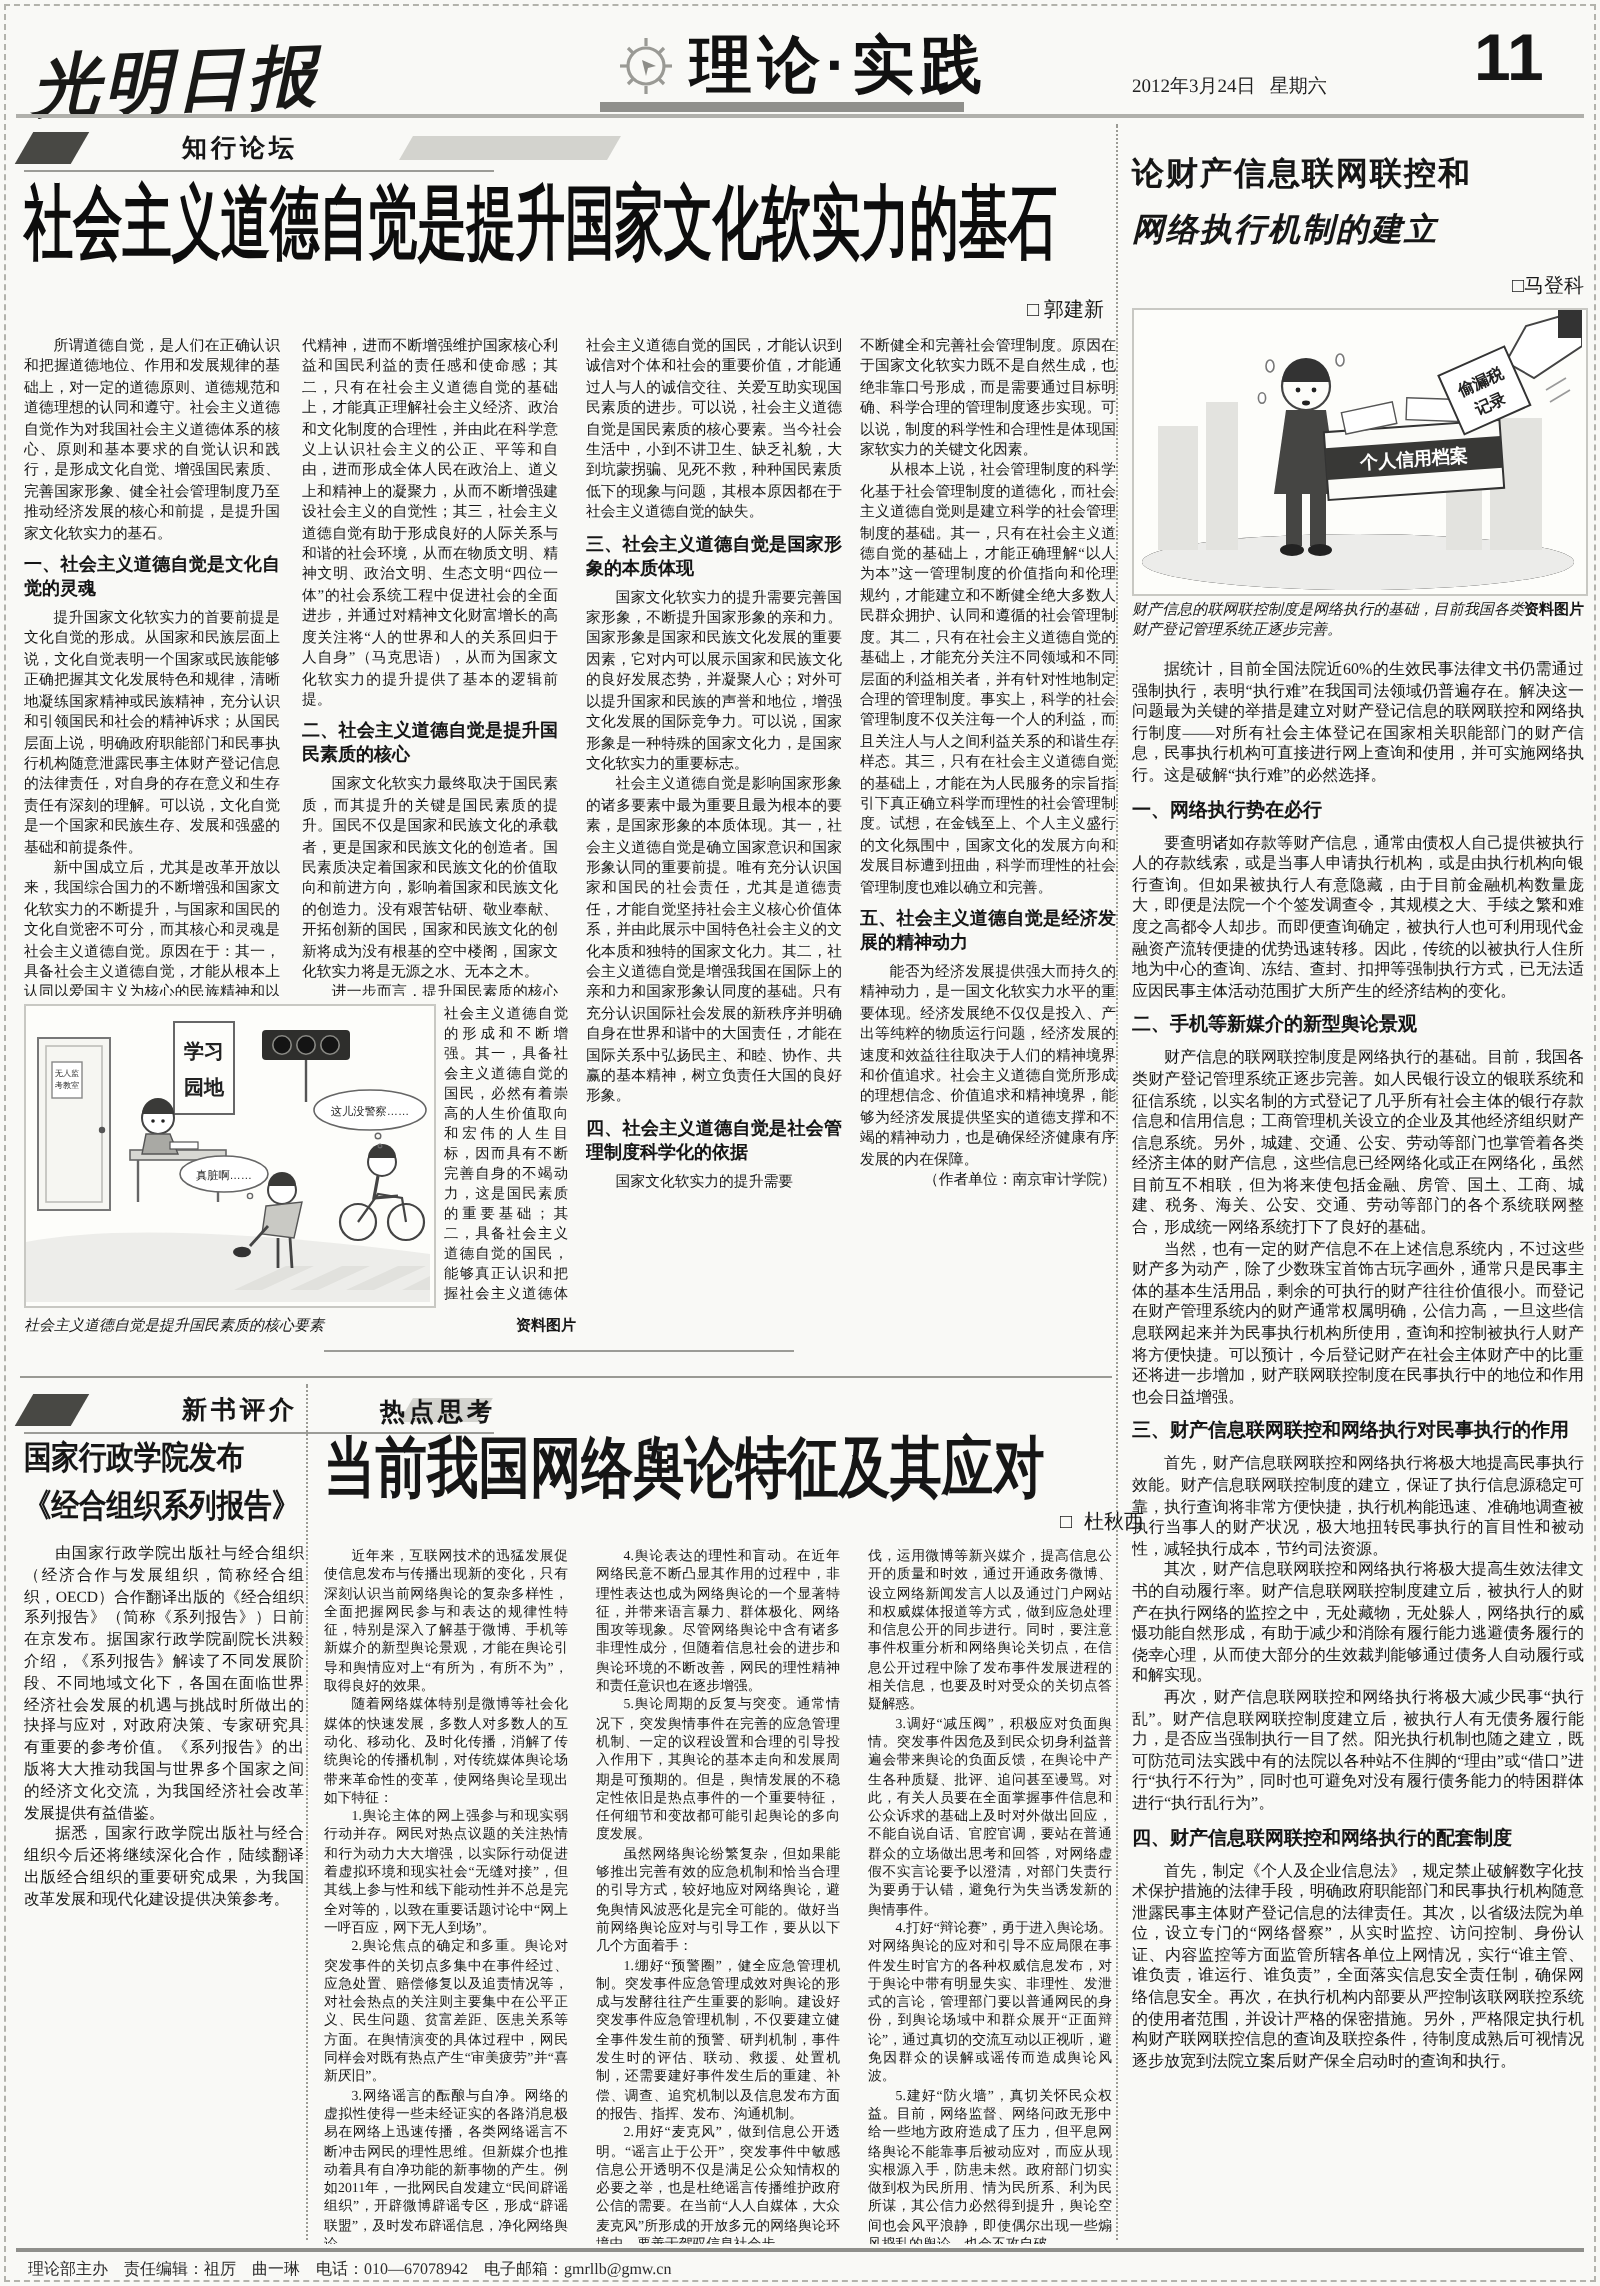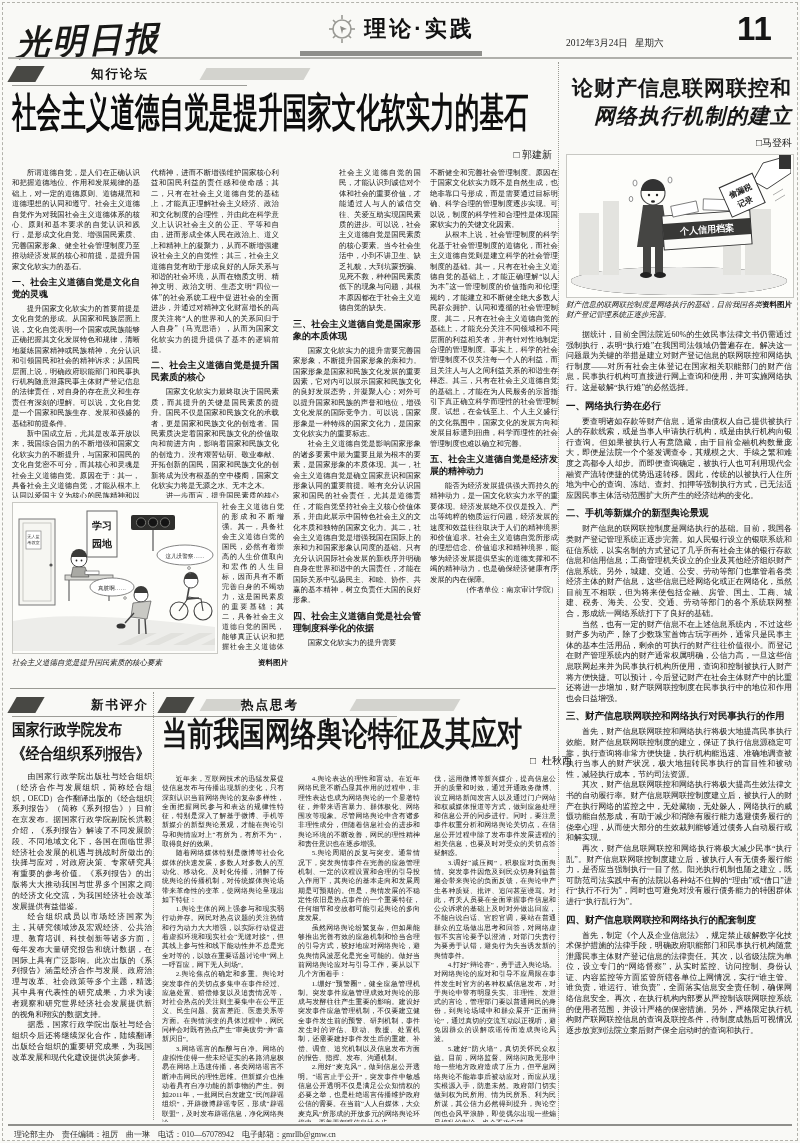--- a/index.html
+++ b/index.html
@@ -5,21 +5,21 @@
   html,body{margin:0;padding:0;background:#dddcd8;}
   .page{position:relative;width:800px;height:1143px;background:#f9f9f6;margin:0 auto;
         font-family:"Liberation Serif","DejaVu Serif",serif;color:#161616;overflow:hidden;
         outline:1px dashed #b3b3ac;outline-offset:-3px;}
   .abs{position:absolute;}
   
   .masthead{left:16px;top:18px;font-size:34px;font-weight:bold;font-style:italic;
             transform:rotate(-2deg);letter-spacing:2px;color:#191917;}
   .section-wrap{left:286px;top:12px;width:230px;display:flex;align-items:center;justify-content:center;gap:7px;}
   .section-title{font-family:"Liberation Sans","DejaVu Sans",sans-serif;font-weight:bold;
-                 font-size:22px;letter-spacing:3px;color:#111;}
+                 font-size:31px;letter-spacing:3px;color:#111;}
   .accent-bar{left:300px;top:51px;width:182px;height:5px;background:#8f8f8b;}
   .header-rule{left:8px;top:57px;width:784px;height:2px;background:#b0b0ab;}
   .dateline{left:566px;top:37px;width:150px;font-size:9.5px;text-align:left;color:#222;}
   .pageno{left:737px;top:10px;font-family:"Liberation Sans",sans-serif;font-size:33px;font-weight:bold;}
   
   .tab{display:flex;align-items:center;height:20px;gap:44px;}
   .tab .dk{width:28px;height:16px;background:#484844;transform:skewX(-30deg);margin-right:7px;}
   .tab .lb{font-family:"Liberation Sans",sans-serif;font-weight:bold;font-size:12.5px;letter-spacing:2px;}
   .tab .tl{width:104px;height:12px;background:#d3d3ce;transform:skewX(-30deg);margin-left:10px;}
   .tab::after{content:"";position:absolute;left:0;bottom:-2px;width:235px;height:1px;background:#9c9c97;}
@@ -35,22 +35,22 @@
   .kstrip{left:210px;top:334px;width:62px;height:150px;font-size:7.2px;line-height:10px;}
   .kc3{left:281px;top:0;width:128px;height:512px;}
   .kc4{left:418px;top:0;width:128px;height:512px;}
   .kimg{left:0;top:334px;width:204px;height:150px;border:1px solid #c8c8c3;background:#fdfdfa;}
   .kcap{left:0;top:490px;width:276px;font-size:7.5px;line-height:10px;font-style:italic;text-align:justify;}
   .bp{margin:0;text-indent:2em;}
   .khead{font-family:"Liberation Sans",sans-serif;font-weight:bold;font-size:9px;line-height:12px;margin:4px 0;text-indent:0;}
   .credit{font-weight:bold;font-style:normal;float:right;}
   
   .vrule-main{left:558px;top:62px;height:1058px;border-left:1px dotted #9a9a94;width:0;}
-  .pa-title{left:566px;top:74px;width:226px;text-align:right;font-family:"Liberation Sans",sans-serif;
-            font-weight:bold;font-size:21px;line-height:28px;letter-spacing:1px;}
+  .pa-title{left:566px;top:74px;width:226px;text-align:left;font-family:"Liberation Sans",sans-serif;
+            font-weight:bold;font-size:16px;line-height:28px;letter-spacing:1px;}
   .pa-author{left:566px;top:136px;width:226px;text-align:right;font-size:10px;}
   .pa-img{left:566px;top:154px;width:226px;height:142px;border:1px solid #c8c8c3;background:#fdfdfa;}
   .pa-cap{left:566px;top:300px;width:226px;font-size:7.5px;line-height:10px;font-style:italic;text-align:justify;}
   .pa-body{left:566px;top:330px;width:226px;height:778px;overflow:hidden;font-size:8px;line-height:10.6px;text-align:justify;}
   .phead{font-family:"Liberation Sans",sans-serif;font-weight:bold;font-size:9.5px;line-height:13px;
          text-align:left;margin:5px 0;text-indent:0;}
   
   .hline-left{left:10px;top:688px;width:546px;height:1px;background:#9a9a94;}
   .vrule-mid{left:153px;top:692px;height:428px;border-left:1px dotted #9a9a94;width:0;}
   .bk-title{left:12px;top:718px;width:170px;transform:scaleX(0.86);transform-origin:left top;
@@ -192,21 +192,21 @@
     </div>
     <div class="col kstrip">
       <p class="bp" style="text-indent:0;">社会主义道德自觉的形成和不断增强。其一，具备社会主义道德自觉的国民，必然有着崇高的人生价值取向和宏伟的人生目标，因而具有不断完善自身的不竭动力，这是国民素质的重要基础；其二，具备社会主义道德自觉的国民，能够真正认识和把握社会主义道德体系的原则和规范并将其自觉转化为自身的道德义务和行为准则，这是国民素质的重要表征；其三，具备</p>
     </div>
     <div class="abs kcap">
       <b class="credit">资料图片</b>
       <span>社会主义道德自觉是提升国民素质的核心要素</span>
     </div>
 
     <div class="col kc3">
-      <p class="bp" style="text-indent:0;margin-left:46px;">社会主义道德自觉的国民，才能认识到诚信对个体和社会的重要价值，才能通过人与人的诚信交往、关爱互助实现国民素质的进步。可以说，社会主义道德自觉是国民素质的核心要素。当今社会生活中，小到不讲卫生、缺乏礼貌，大到坑蒙拐骗、见死不救，种种国民素质低下的现象与问题，其根本原因都在于社会主义道德自觉的缺失。</p>
+      <p class="bp" style="text-indent:0;">社会主义道德自觉的国民，才能认识到诚信对个体和社会的重要价值，才能通过人与人的诚信交往、关爱互助实现国民素质的进步。可以说，社会主义道德自觉是国民素质的核心要素。当今社会生活中，小到不讲卫生、缺乏礼貌，大到坑蒙拐骗、见死不救，种种国民素质低下的现象与问题，其根本原因都在于社会主义道德自觉的缺失。</p>
       <p class="khead">三、社会主义道德自觉是国家形象的本质体现</p>
       <p class="bp">国家文化软实力的提升需要完善国家形象，不断提升国家形象的亲和力。国家形象是国家和民族文化发展的重要因素，它对内可以展示国家和民族文化的良好发展态势，并凝聚人心；对外可以提升国家和民族的声誉和地位，增强文化发展的国际竞争力。可以说，国家形象是一种特殊的国家文化力，是国家文化软实力的重要标志。</p>
       <p class="bp">社会主义道德自觉是影响国家形象的诸多要素中最为重要且最为根本的要素，是国家形象的本质体现。其一，社会主义道德自觉是确立国家意识和国家形象认同的重要前提。唯有充分认识国家和国民的社会责任，尤其是道德责任，才能自觉坚持社会主义核心价值体系，并由此展示中国特色社会主义的文化本质和独特的国家文化力。其二，社会主义道德自觉是增强我国在国际上的亲和力和国家形象认同度的基础。只有充分认识国际社会发展的新秩序并明确自身在世界和谐中的大国责任，才能在国际关系中弘扬民主、和睦、协作、共赢的基本精神，树立负责任大国的良好形象。</p>
       <p class="khead">四、社会主义道德自觉是社会管理制度科学化的依据</p>
       <p class="bp">国家文化软实力的提升需要</p>
     </div>
     <div class="col kc4">
       <p class="bp" style="text-indent:0;">不断健全和完善社会管理制度。原因在于国家文化软实力既不是自然生成，也绝非靠口号形成，而是需要通过目标明确、科学合理的管理制度逐步实现。可以说，制度的科学性和合理性是体现国家软实力的关键文化因素。</p>
       <p class="bp">从根本上说，社会管理制度的科学化基于社会管理制度的道德化，而社会主义道德自觉则是建立科学的社会管理制度的基础。其一，只有在社会主义道德自觉的基础上，才能正确理解“以人为本”这一管理制度的价值指向和伦理规约，才能建立和不断健全绝大多数人民群众拥护、认同和遵循的社会管理制度。其二，只有在社会主义道德自觉的基础上，才能充分关注不同领域和不同层面的利益相关者，并有针对性地制定合理的管理制度。事实上，科学的社会管理制度不仅关注每一个人的利益，而且关注人与人之间利益关系的和谐生存样态。其三，只有在社会主义道德自觉的基础上，才能在为人民服务的宗旨指引下真正确立科学而理性的社会管理制度。试想，在金钱至上、个人主义盛行的文化氛围中，国家文化的发展方向和发展目标遭到扭曲，科学而理性的社会管理制度也难以确立和完善。</p>
       <p class="khead">五、社会主义道德自觉是经济发展的精神动力</p>
@@ -295,26 +295,25 @@
     <i class="dk"></i>
     <span class="lb">新书评介</span>
     <i class="tl" style="width:40px;"></i>
   </div>
   <h3 class="abs bk-title" style="margin:0;">
     <span style="display:block;">国家行政学院发布</span>
     <span style="display:block;">《经合组织系列报告》</span>
   </h3>
   <div class="abs bk-body">
     <p class="bp">由国家行政学院出版社与经合组织（经济合作与发展组织，简称经合组织，OECD）合作翻译出版的《经合组织系列报告》（简称《系列报告》）日前在京发布。据国家行政学院副院长洪毅介绍，《系列报告》解读了不同发展阶段、不同地域文化下，各国在面临世界经济社会发展的机遇与挑战时所做出的抉择与应对，对政府决策、专家研究具有重要的参考价值。《系列报告》的出版将大大推动我国与世界多个国家之间的经济文化交流，为我国经济社会改革发展提供有益借鉴。</p>
-    <p class="bp">经合组织成员以市场经济国家为主，其研究领域涉及宏观经济、公共治理、教育培训、科技创新等诸多方面，每年发布大量研究报告和统计数据，在国际上具有广泛影响。此次出版的《系列报告》涵盖经济合作与发展、政府治理与改革、社会政策等多个主题，精选其中具有代表性的研究成果，力求为读者观察和研究世界经济社会发展提供新的视角和翔实的数据支持。</p>
     <p class="bp">据悉，国家行政学院出版社与经合组织今后还将继续深化合作，陆续翻译出版经合组织的重要研究成果，为我国改革发展和现代化建设提供决策参考。</p>
   </div>
   <div class="abs vrule-mid"></div>
 
-  <div class="abs tab" style="left:162px;top:695px;">
+  <div class="abs tab" style="left:162px;top:654px;flex-direction:column;">
     <i class="dk"></i>
     <span class="lb">热点思考</span>
     <i class="tl"></i>
   </div>
   <h2 class="abs ht-headline" style="margin:0;">当前我国网络舆论特征及其应对</h2>
   <div class="abs ht-author">□ 杜秋西</div>
   <div class="abs ht-body">
     <div class="hc hc1">
       <p class="bp">近年来，互联网技术的迅猛发展促使信息发布与传播出现新的变化，只有深刻认识当前网络舆论的复杂多样性，全面把握网民参与和表达的规律性特征，特别是深入了解基于微博、手机等新媒介的新型舆论景观，才能在舆论引导和舆情应对上“有所为，有所不为”，取得良好的效果。</p>
       <p class="bp">随着网络媒体特别是微博等社会化媒体的快速发展，多数人对多数人的互动化、移动化、及时化传播，消解了传统舆论的传播机制，对传统媒体舆论场带来革命性的变革，使网络舆论呈现出如下特征：</p>

